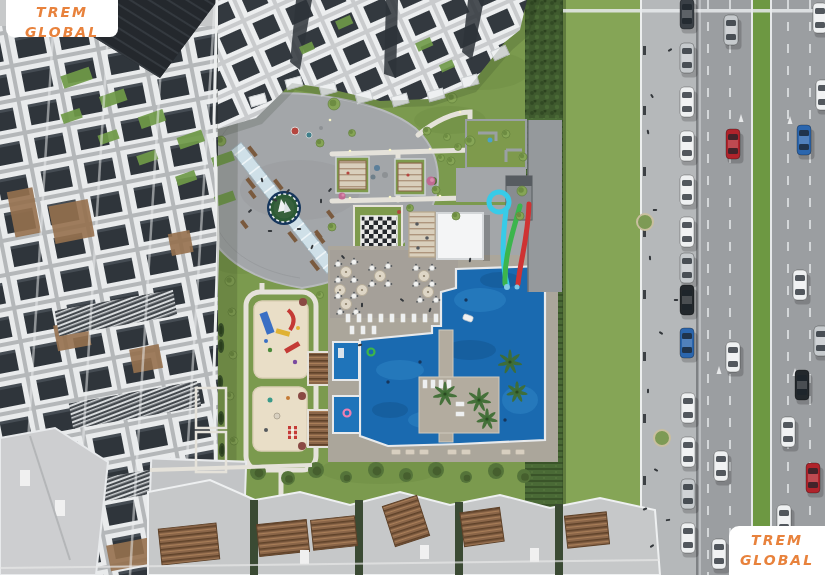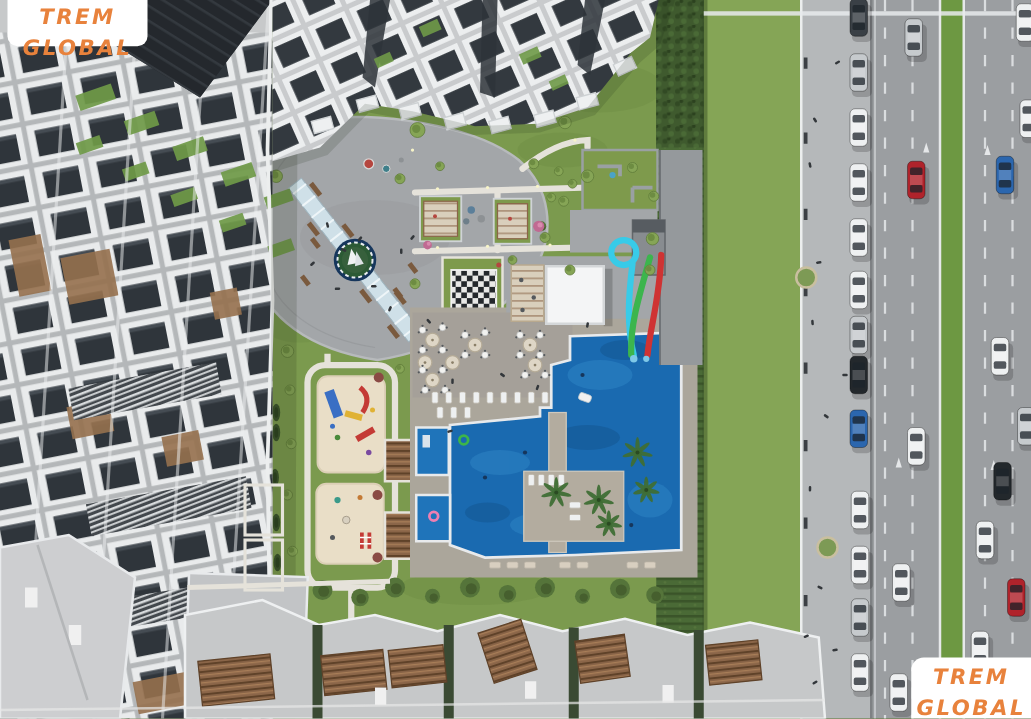--- a/index.html
+++ b/index.html
@@ -1,21 +1,21 @@
 <!DOCTYPE html>
 <html><head>
 <meta charset="utf-8">
 <style>
   html,body{margin:0;padding:0;background:#222;}
   #stage{position:relative;width:825px;height:575px;overflow:hidden;
          font-family:"DejaVu Sans",sans-serif;background:#7b9a4e;}
   svg{position:absolute;left:0;top:0;}
   .wm{position:absolute;background:#ffffff;color:#E8823C;font-style:italic;
       font-weight:bold;text-align:center;letter-spacing:2px;line-height:1.45;
-      font-size:17px;font-family:"DejaVu Sans",sans-serif;z-index:5;}
+      font-size:14px;font-family:"DejaVu Sans",sans-serif;z-index:5;}
   .wm-tl{left:6px;top:0;width:112px;height:35px;border-radius:0 0 8px 8px;padding-top:2px;}
   .wm-br{right:0;bottom:0;width:96px;height:45px;border-radius:10px 0 0 0;padding-top:4px;}
 </style>
 </head>
 <body>
 
 <div id="stage">
 <svg width="825" height="575" viewBox="0 0 825 575">
   <defs>
     <pattern id="leftFacade" patternUnits="userSpaceOnUse" width="44" height="34" patternTransform="rotate(-11)">

